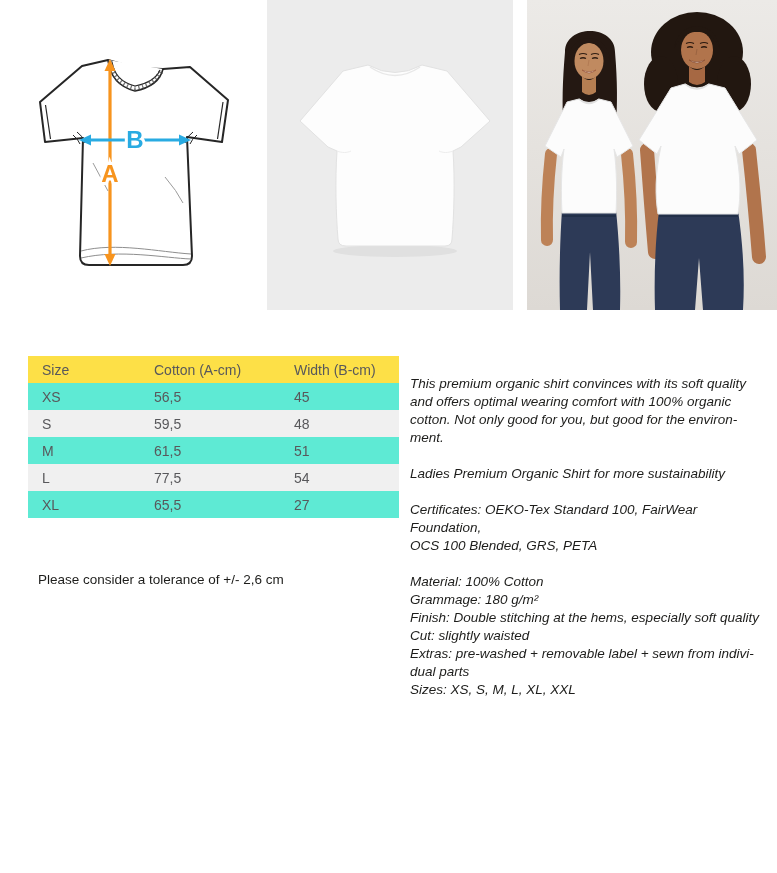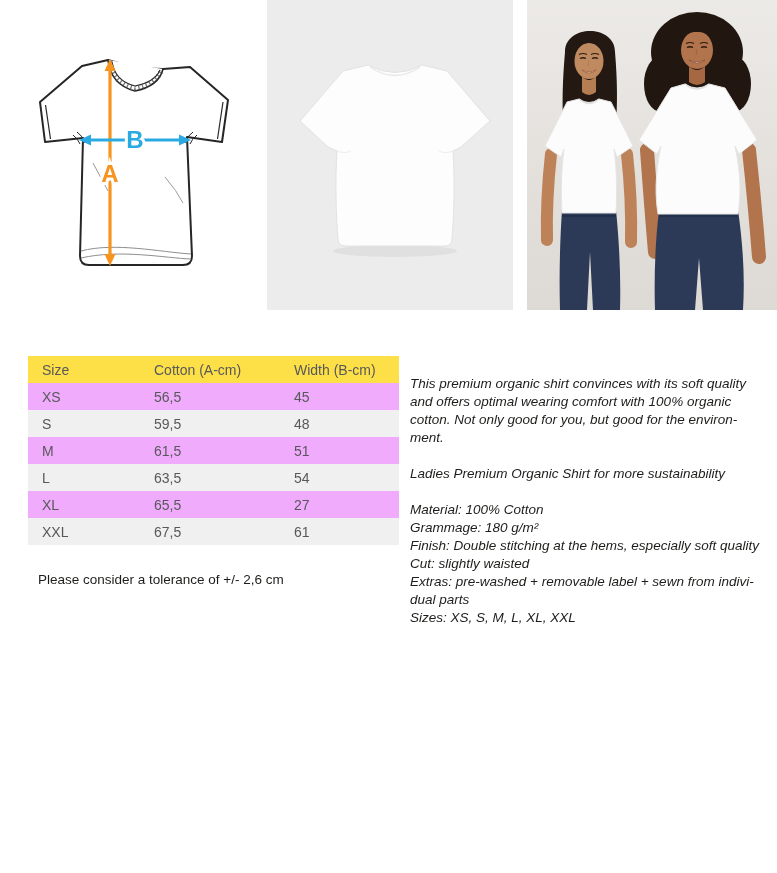--- a/index.html
+++ b/index.html
@@ -18,21 +18,21 @@
   
   .size-table{left:28px;top:356px;width:357px;border-collapse:collapse;table-layout:fixed;}
   .size-table th,.size-table td{
     height:27px;padding:0;font-size:14px;font-weight:400;text-align:left;
     color:#58585b;vertical-align:middle;white-space:nowrap;
   }
   .size-table .c1{width:112px;padding-left:14px;}
   .size-table .c2{width:140px;}
   .size-table .c3{width:105px;}
   .size-table thead tr{background:#fde047;}
-  .size-table tbody tr.r-dark{background:#f0abfc;}
+  .size-table tbody tr.r-dark{background:#5eead4;}
   .size-table tbody tr.r-light{background:#f0f0f0;}
 
   .tolerance{left:38px;top:572px;font-size:13.5px;color:#1d1d1b;}
 
   
   .description{left:410px;top:375px;width:362px;font-style:italic;}
   .description p{
     margin:0 0 18px 0;font-size:13.5px;line-height:18px;color:#1d1d1b;
     white-space:pre-line;
   }
@@ -162,44 +162,41 @@
       <td class="c2">59,5</td>
       <td class="c3">48</td>
     </tr>
     <tr class="r-dark">
       <td class="c1">M</td>
       <td class="c2">61,5</td>
       <td class="c3">51</td>
     </tr>
     <tr class="r-light">
       <td class="c1">L</td>
-      <td class="c2">63,5</td>
+      <td class="c2">77,5</td>
       <td class="c3">54</td>
     </tr>
     <tr class="r-dark">
       <td class="c1">XL</td>
       <td class="c2">65,5</td>
       <td class="c3">27</td>
-    </tr>
-    <tr class="r-light">
-      <td class="c1">XXL</td>
-      <td class="c2">67,5</td>
-      <td class="c3">61</td>
     </tr>
   </tbody>
 </table>
 
 <div class="abs tolerance">Please consider a tolerance of +/- 2,6 cm</div>
 
 <div class="abs description">
   <p>This premium organic shirt convinces with its soft quality
 and offers optimal wearing comfort with 100% organic
 cotton. Not only good for you, but good for the environ-
 ment.</p>
   <p>Ladies Premium Organic Shirt for more sustainability</p>
+  <p>Certificates: OEKO-Tex Standard 100, FairWear Foundation,
+OCS 100 Blended, GRS, PETA</p>
   <p>Material: 100% Cotton
 Grammage: 180 g/m²
 Finish: Double stitching at the hems, especially soft quality
 Cut: slightly waisted
 Extras: pre-washed + removable label + sewn from indivi-
 dual parts
 Sizes: XS, S, M, L, XL, XXL</p>
 </div>
 
 </body></html>

